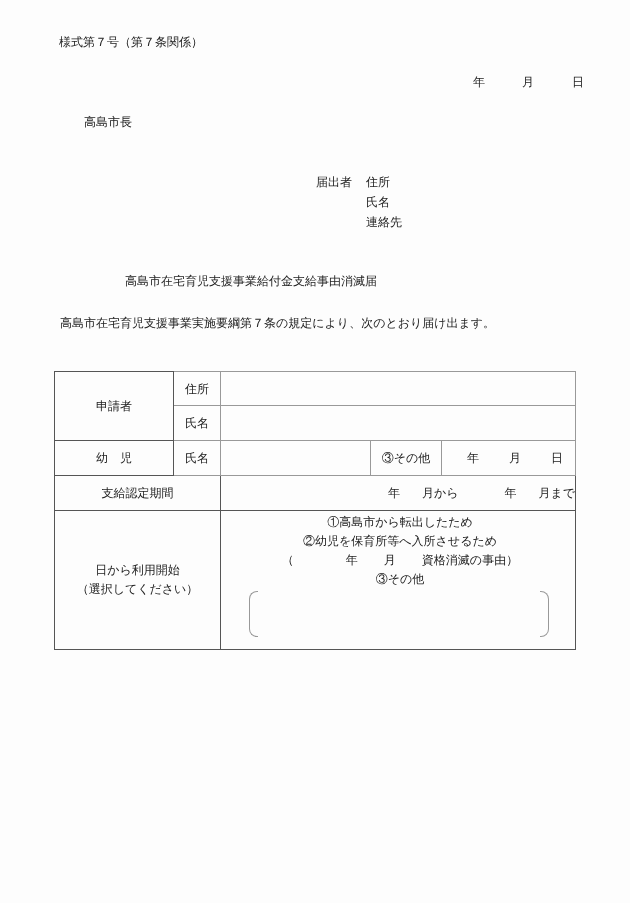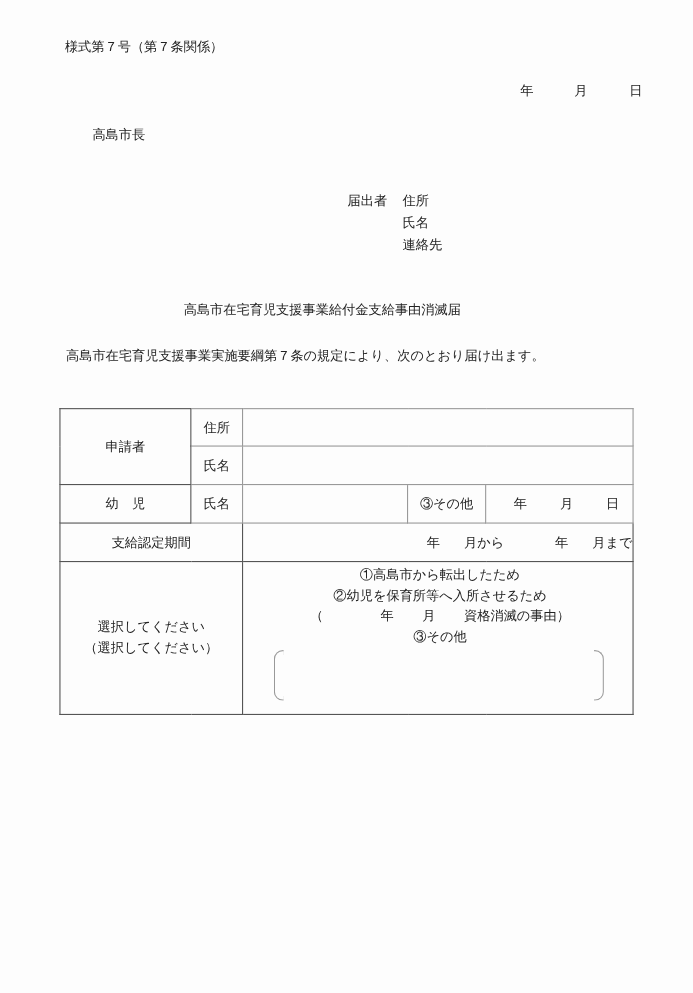--- a/index.html
+++ b/index.html
@@ -11,21 +11,21 @@
   .abs { position: absolute; white-space: nowrap; line-height: 14px; }
   .form-id { left: 47px; top: 35px; margin-left: 12px; }
   .date-y { left: 473px; top: 75px; }
   .date-m { left: 522px; top: 75px; }
   .date-d { left: 572px; top: 75px; }
   .addressee { left: 84px; top: 115px; }
   .sub-label { left: 316px; top: 175px; }
   .sub-f1 { left: 366px; top: 175px; }
   .sub-f2 { left: 366px; top: 195px; }
   .sub-f3 { left: 366px; top: 215px; }
-  .doc-title { left: 0; width: 502px; text-align: center; top: 274px; margin-left: 42px; }
+  .doc-title { left: 0; width: 502px; text-align: center; top: 274px; }
   .intro { left: 60px; top: 316px; }
 
   table.form {
     position: absolute; left: 54px; top: 371px;
     width: 521px; border-collapse: collapse; table-layout: fixed;
   }
   table.form td {
     border: 1px solid #555; padding: 0; text-align: center;
     vertical-align: middle; font-size: 12px; line-height: 14px;
   }
@@ -89,21 +89,21 @@
     </td>
   </tr>
   <tr class="r35">
     <td colspan="2" style="height:34px">支給認定期間</td>
     <td colspan="3" class="period" style="text-align:right;padding-left:98px;">
       <span>年</span><span class="sp" style="width:22px"></span><span>月から</span><span class="sp" style="width:46px"></span><span>年</span><span class="sp" style="width:22px"></span><span>月まで</span>
     </td>
   </tr>
   <tr>
     <td colspan="2" style="height:138px">
-      <div style="line-height:19px">選択してください</div>
+      <div style="line-height:19px">日から利用開始</div>
       <div style="line-height:19px">（選択してください）</div>
     </td>
     <td colspan="3" class="reason-cell">
       <div class="reason-line">①高島市から転出したため</div>
       <div class="reason-line">②幼児を保育所等へ入所させるため</div>
       <div class="reason-line">
         <span>（</span><span class="sp" style="width:52px"></span><span>年</span><span class="sp" style="width:26px"></span><span>月</span><span class="sp" style="width:26px"></span><span>資格消滅の事由）</span>
       </div>
       <div class="reason-line">③その他</div>
       <div class="bracket-box">

